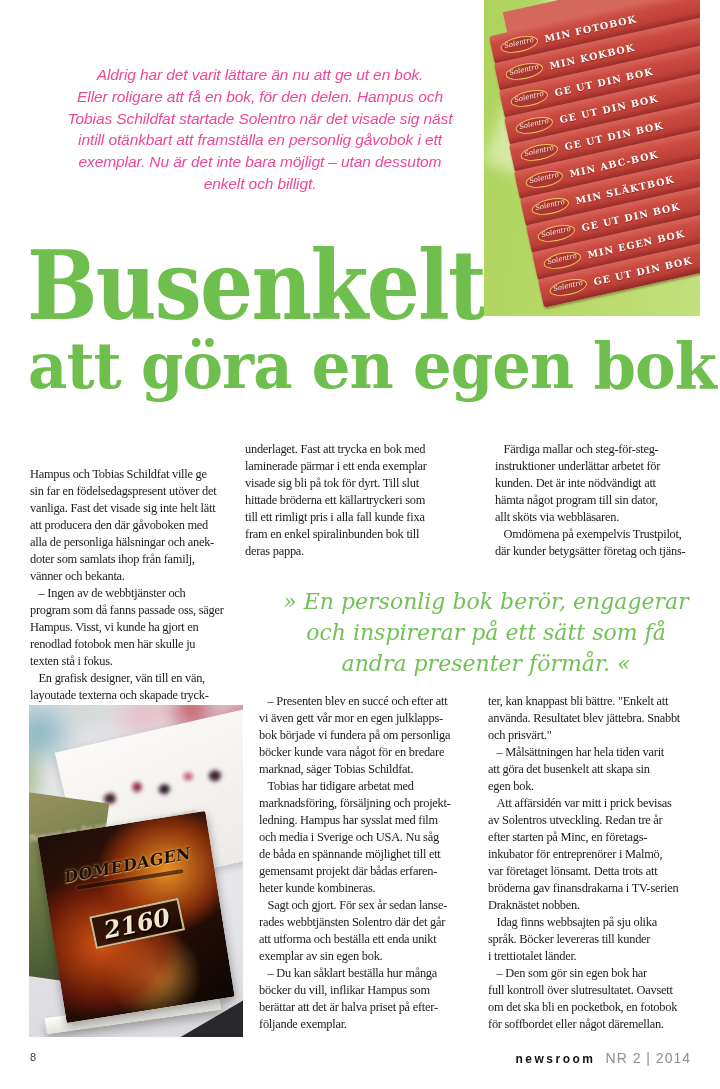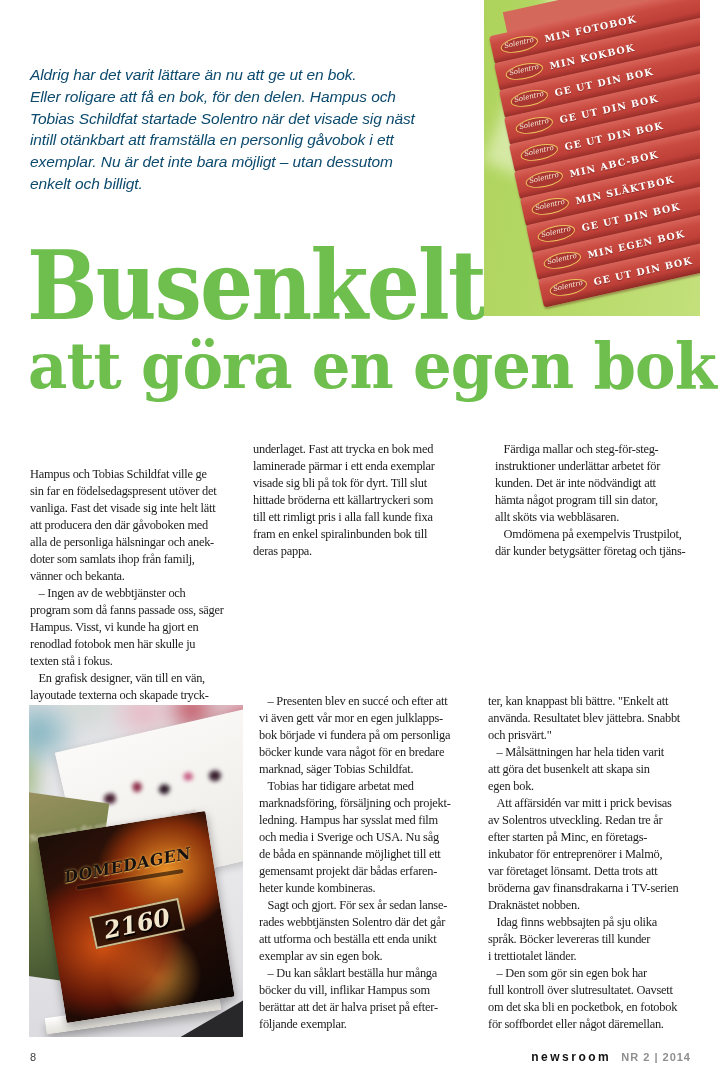--- a/index.html
+++ b/index.html
@@ -2,21 +2,21 @@
 <html><head>
 <meta charset="utf-8">
 <style>
   html,body{margin:0;padding:0;background:#fff;}
   .page{position:relative;width:720px;height:1089px;background:#ffffff;overflow:hidden;
         font-family:"Liberation Serif",serif;}
 
   
   .intro{position:absolute;left:30px;top:64px;width:460px;
          font:italic 15.5px/21.8px "Liberation Sans",sans-serif;
-         letter-spacing:-0.1px;color:#0c4a6e;white-space:pre;}
+         letter-spacing:-0.1px;color:#ec4899;white-space:pre;text-align:center;}
 
   
   .headline1{position:absolute;left:27px;top:238px;
              font-family:"DejaVu Serif",serif;font-weight:bold;font-size:96px;line-height:1;
              letter-spacing:-2px;color:#6fbf4e;transform:scaleX(.87);transform-origin:0 0;white-space:pre;}
   .headline2{position:absolute;left:28px;top:334px;
              font-family:"DejaVu Serif",serif;font-weight:bold;font-size:64px;line-height:1;
              letter-spacing:-1px;color:#6fbf4e;transform:scaleX(.95);transform-origin:0 0;white-space:pre;}
 
   
@@ -39,21 +39,21 @@
   .spine-logo{flex:none;width:36px;height:13px;border:1px solid #eec45f;border-radius:50%;
               background:#a93630;color:#f7e9d8;font:italic 7px/11px "DejaVu Serif",serif;
               text-align:center;overflow:hidden;}
   .spine-title{color:#fff;font-family:"DejaVu Serif",serif;font-weight:bold;font-size:9.5px;
                letter-spacing:1.1px;white-space:nowrap;text-shadow:0 1px 1px rgba(0,0,0,.3);}
 
   
   .coltext{position:absolute;width:232px;font:12.4px/17px "Liberation Serif",serif;
            letter-spacing:-0.25px;color:#1c1c1c;white-space:pre;}
   .c1{left:30px;top:441px;margin-top:25px;}
-  .c2t{left:253px;top:441px;}
+  .c2t{left:245px;top:441px;}
   .c3t{left:488px;top:441px;margin-left:7px;}
   .c2b{left:259px;top:693px;}
   .c3b{left:488px;top:693px;}
 
   
   .pull-quote{position:absolute;left:262px;top:586px;width:448px;text-align:center;
               font:italic 22px/31px "DejaVu Serif",serif;color:#72c156;white-space:pre;}
 
   
   .photo-table{position:absolute;left:29px;top:705px;width:214px;height:332px;overflow:hidden;
@@ -107,21 +107,21 @@
                text-shadow:1px 2px 1px #000;}
   .table-corner{position:absolute;right:0;bottom:0;width:130px;height:70px;
                 background:#28282b;clip-path:polygon(52% 100%,100% 48%,100% 100%);}
 
   
   .footer-num{position:absolute;left:30px;top:1051px;
               font:11px "Liberation Sans",sans-serif;color:#3d3d3d;}
   .footer-right{position:absolute;right:29px;top:1050px;display:flex;align-items:baseline;gap:10px;}
   .mag-name{font-family:"Liberation Sans",sans-serif;font-weight:bold;font-size:12px;
             letter-spacing:2.5px;color:#121212;}
-  .mag-issue{font-family:"Liberation Sans",sans-serif;font-size:11px;letter-spacing:1px;color:#8f8f8f;font-weight:bold;}
+  .mag-issue{font-family:"Liberation Sans",sans-serif;font-size:14px;letter-spacing:1px;color:#8f8f8f;}
 </style>
 </head>
 <body>
 
 <div class="page">
 
   <div class="intro">Aldrig har det varit lättare än nu att ge ut en bok.
 Eller roligare att få en bok, för den delen. Hampus och
 Tobias Schildfat startade Solentro när det visade sig näst
 intill otänkbart att framställa en personlig gåvobok i ett
@@ -200,20 +200,23 @@
 fram en enkel spiralinbunden bok till
 deras pappa.</div>
   <div class="coltext c3t">&nbsp;&nbsp;&nbsp;Färdiga mallar och steg-för-steg-
 instruktioner underlättar arbetet för
 kunden. Det är inte nödvändigt att
 hämta något program till sin dator,
 allt sköts via webbläsaren.
 &nbsp;&nbsp;&nbsp;Omdömena på exempelvis Trustpilot,
 där kunder betygsätter företag och tjäns-</div>
 
+  <div class="pull-quote">» En personlig bok berör, engagerar
+och inspirerar på ett sätt som få
+andra presenter förmår. «</div>
 
   <div class="coltext c3b">ter, kan knappast bli bättre. "Enkelt att
 använda. Resultatet blev jättebra. Snabbt
 och prisvärt."
 &nbsp;&nbsp;&nbsp;– Målsättningen har hela tiden varit
 att göra det busenkelt att skapa sin
 egen bok.
 &nbsp;&nbsp;&nbsp;Att affärsidén var mitt i prick bevisas
 av Solentros utveckling. Redan tre år
 efter starten på Minc, en företags-

